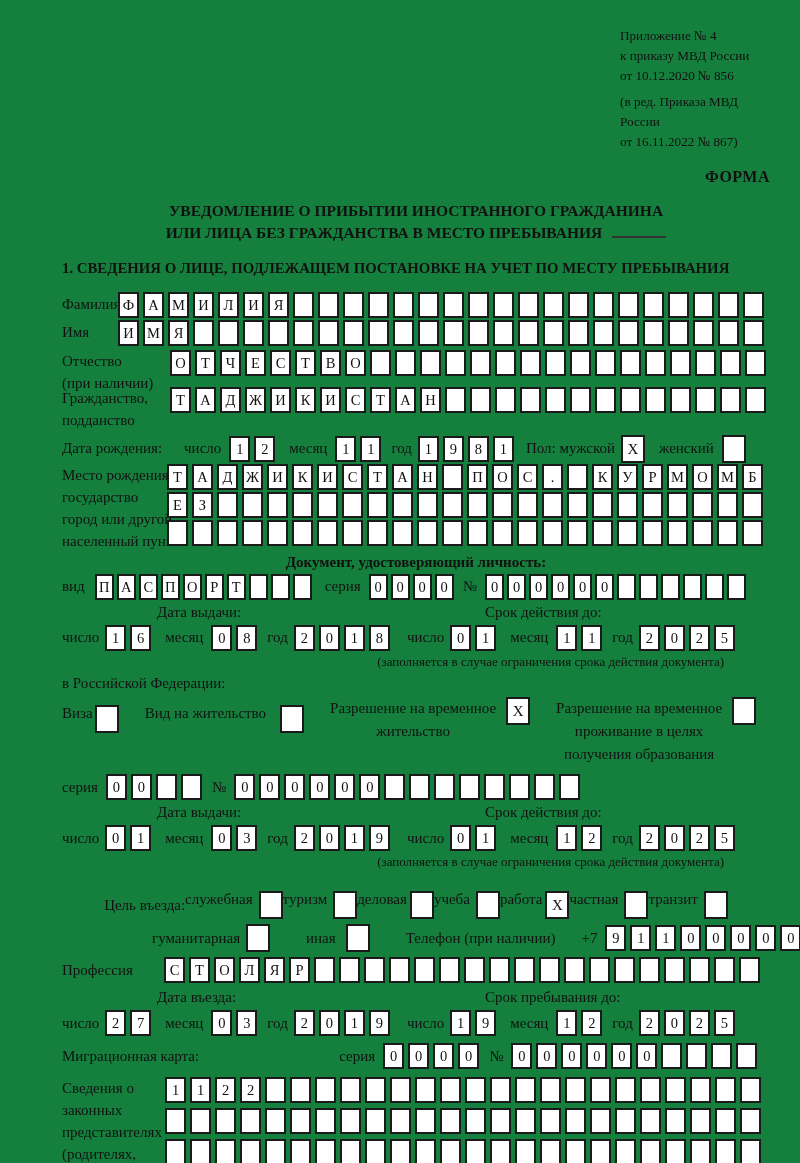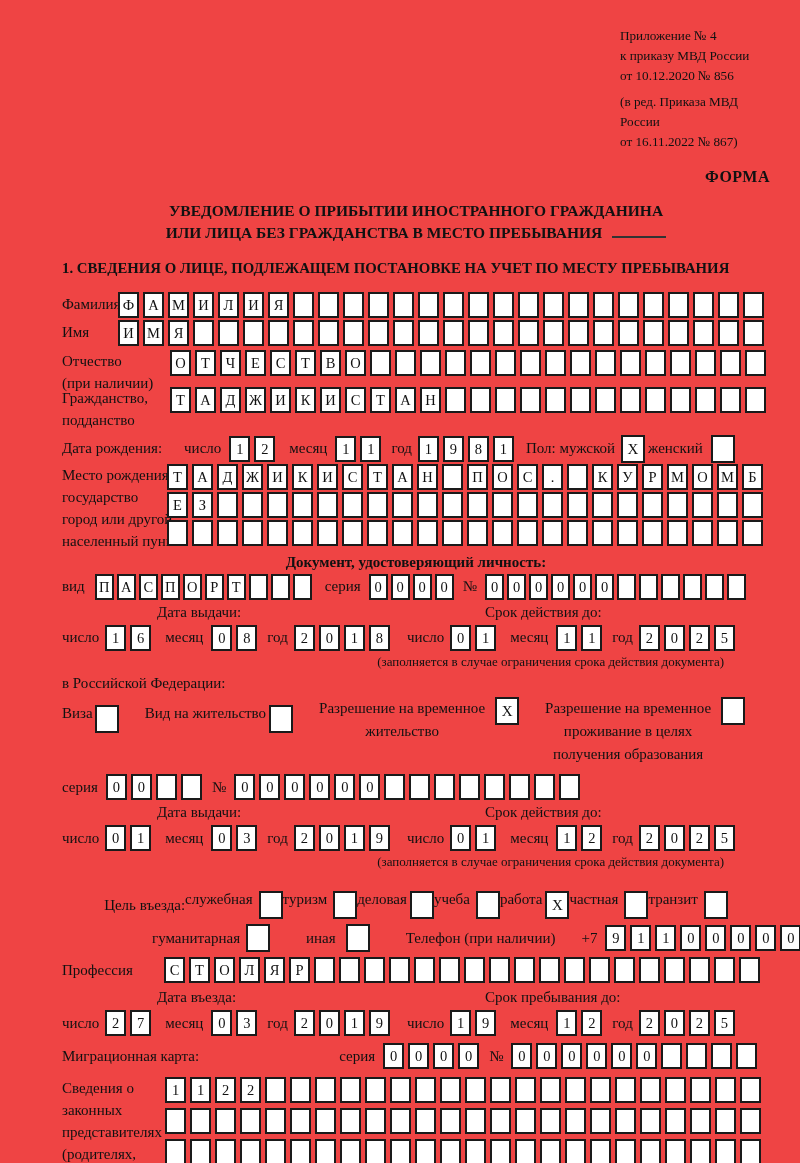--- a/index.html
+++ b/index.html
@@ -1,19 +1,19 @@
 <!DOCTYPE html>
 <html><head>
 <meta charset="utf-8">
 <style>
   html,body{margin:0;padding:0;background:#fff;}
   .page{
     position:relative; width:800px; height:1163px; overflow:hidden;
     box-sizing:border-box; padding:26px 30px 0 62px;
-    background:#ef4444; color:#111;
+    background:#15803d; color:#111;
     font-family:"Liberation Serif","DejaVu Serif",serif; font-size:15px;
   }
   
   .cellrow{display:inline-flex; align-items:center; white-space:nowrap;}
   .cell{
     display:inline-block; box-sizing:border-box;
     width:21px; height:26px; border:2px solid #1a1a1a; margin-right:4px;
     text-align:center; font-size:14.5px; line-height:22px; background:#fff;
   }
   .tight .cell{width:19px; margin-right:3px;}
@@ -34,21 +34,21 @@
   
   .dates{display:flex; margin-top:4px;}
   .dcol-l{width:345px;}
   .dcol-r{flex:1;}
   .dhead{height:21px;}
   .dcol-l .dhead{padding-left:95px;}
   .dcol-r .dhead{padding-left:78px;}
   .dline{display:flex; align-items:center;}
   .note{font-size:13px; text-align:right; padding-right:46px; margin-top:3px;}
   .gap6{margin-left:6px;} .gap8{margin-left:8px;} .gap10{margin-left:10px;}
-  .gap14{margin-left:3px;} .gap26{margin-left:26px;} .gap36{margin-left:36px;}
+  .gap14{margin-left:14px;} .gap26{margin-left:26px;} .gap36{margin-left:36px;}
   .opt{display:inline-flex; align-items:flex-start;}
   .optlines{text-align:center; line-height:1.55;}
   .center{text-align:center;}
 </style>
 </head>
 <body>
 
 <div class="page">
 
   <div class="ref">

